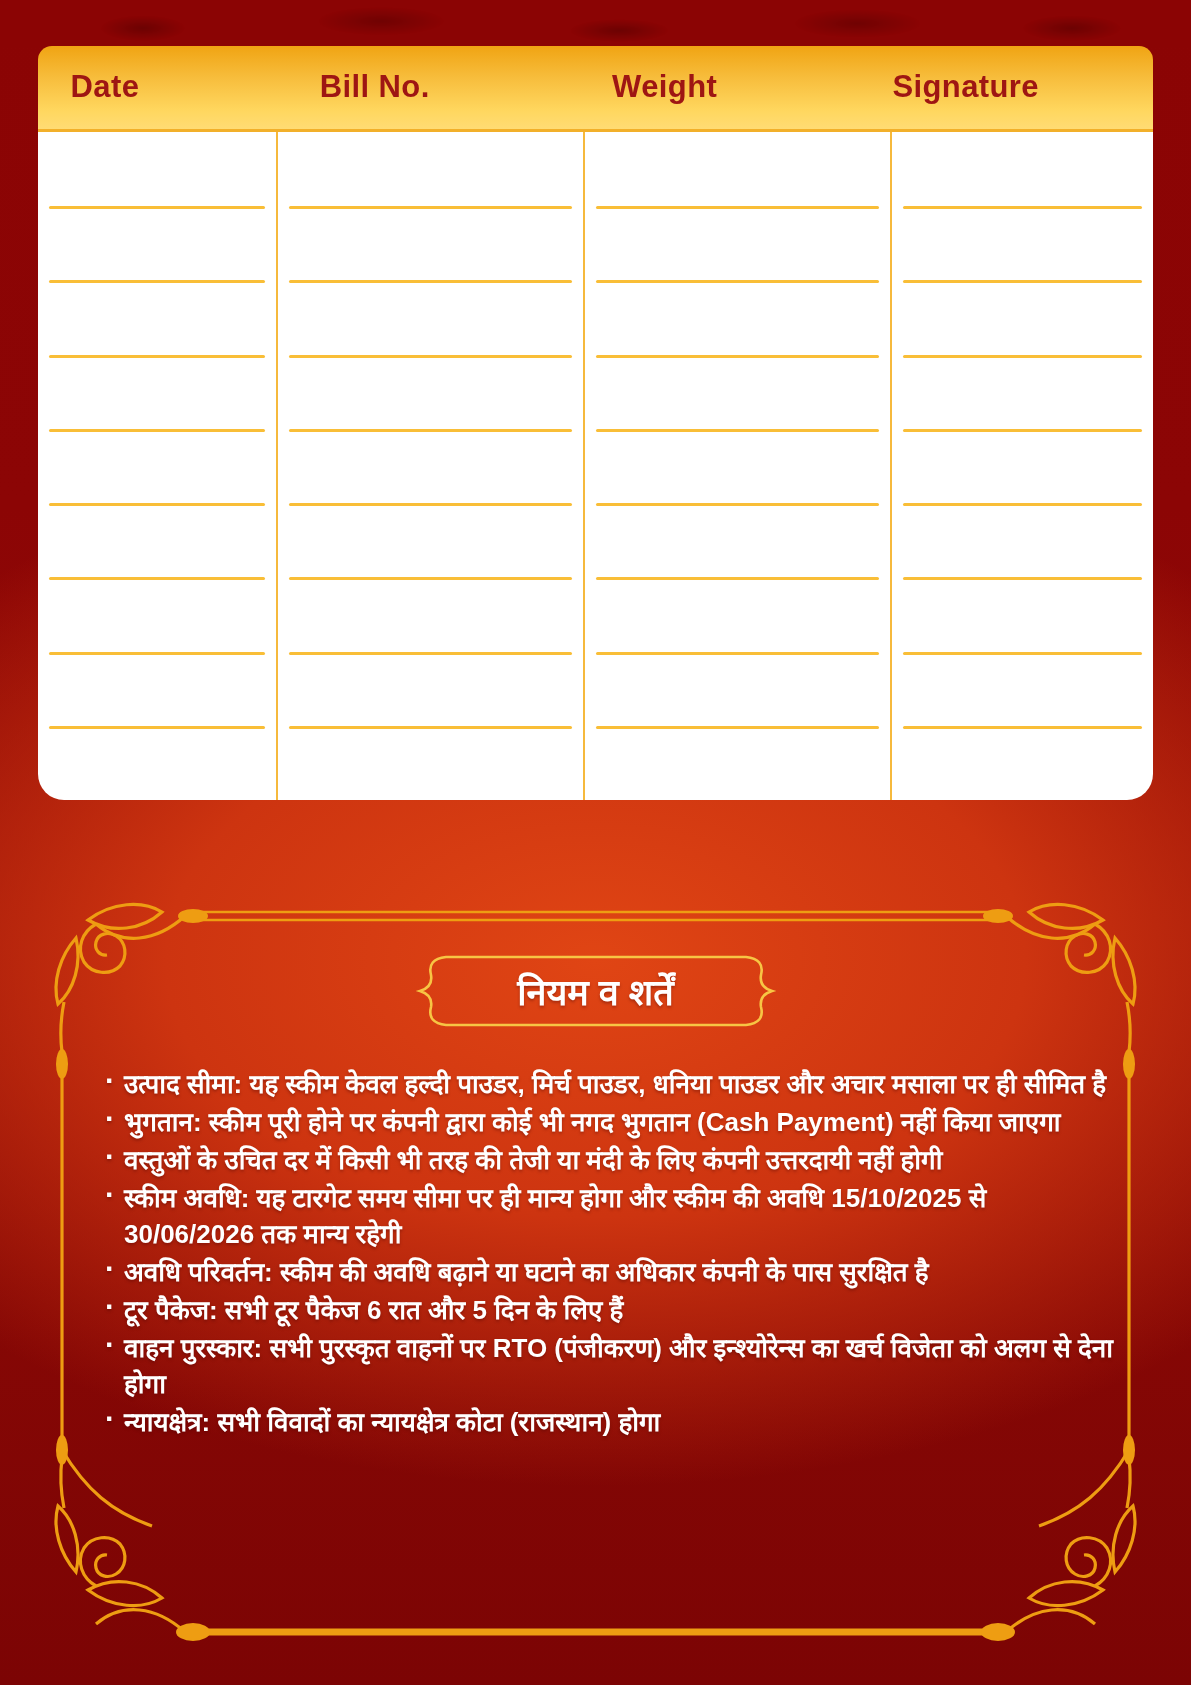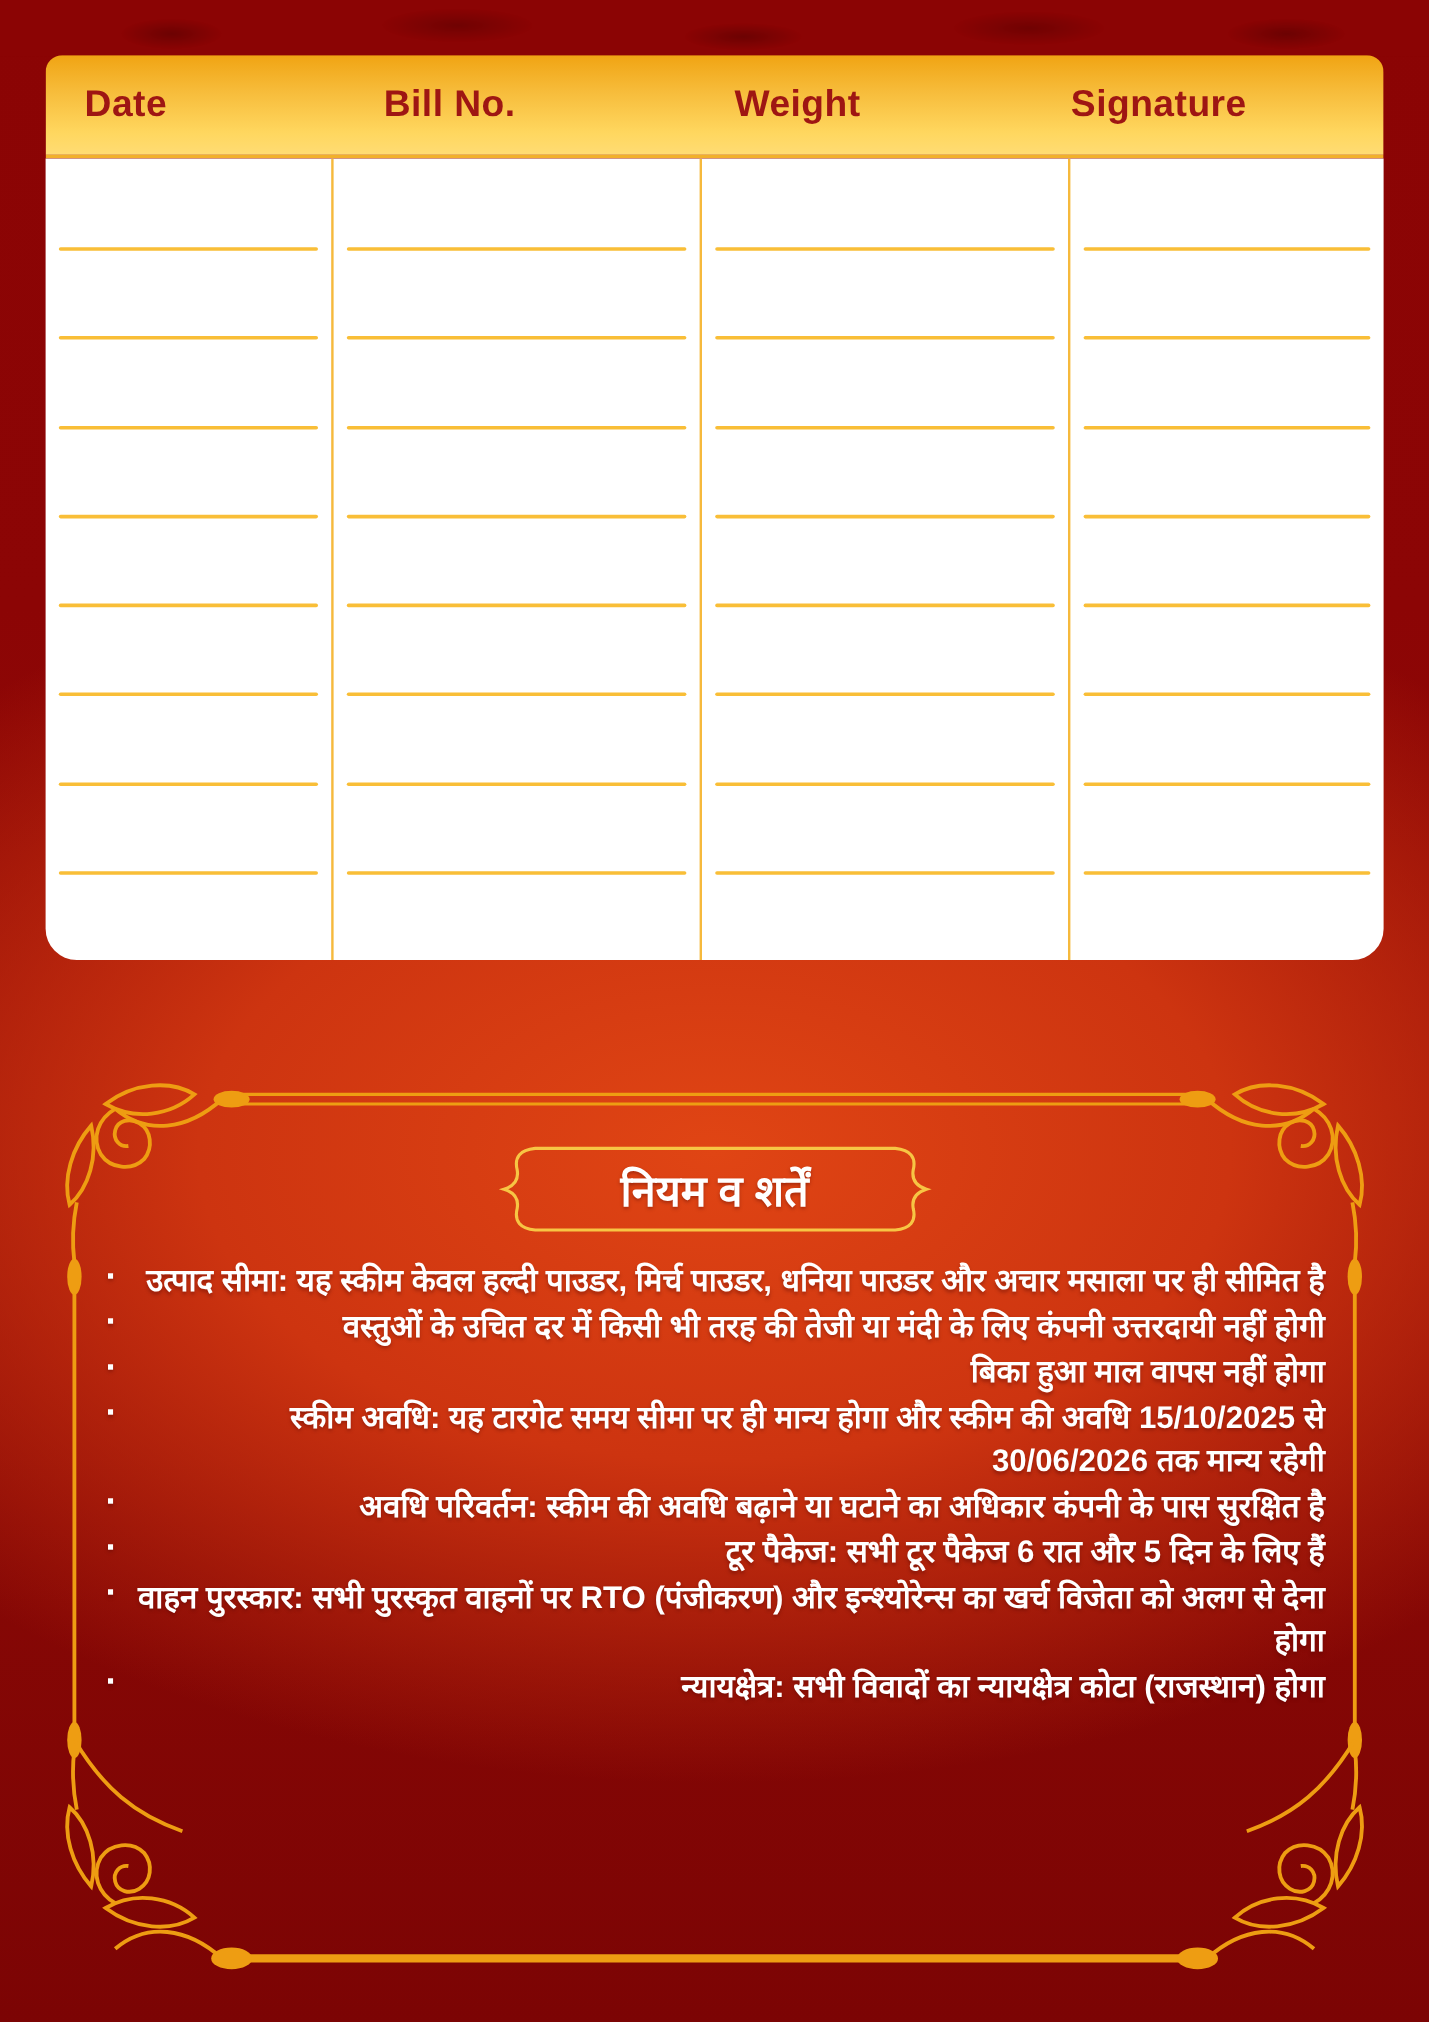--- a/index.html
+++ b/index.html
@@ -50,21 +50,21 @@
   
   .banner{position:absolute;left:50%;top:951px;transform:translateX(-50%);width:372px;height:80px;text-align:right;}
   .banner svg{position:absolute;inset:0;}
   .banner-title{
     position:absolute;inset:0;display:flex;align-items:center;justify-content:center;
     color:#ffffff;font-size:36px;font-weight:bold;
     text-shadow:0 2px 3px rgba(70,0,0,.35);white-space:nowrap;
   }
 
   
-  .terms{position:absolute;left:86px;top:1049px;width:1018px;list-style:none;margin:0;padding:0;text-align:right;}
+  .terms{position:absolute;left:86px;top:1049px;width:1018px;list-style:none;margin:17px;padding:0;}
   .terms li{
     position:relative;padding-left:21px;margin-bottom:2px;
     color:#ffffff;font-size:26px;font-weight:bold;line-height:36px;
     text-shadow:0 2px 3px rgba(70,0,0,.35);
   }
   .terms li::before{
     content:"\00B7";position:absolute;left:2px;top:-3px;font-size:30px;color:#ffffff;
   }
 </style>
 </head>
@@ -160,22 +160,22 @@
       <path d="M36,6 L336,6
                Q355,8 351,24 Q349,36 362,40 Q349,44 351,56 Q355,72 336,74
                L36,74
                Q17,72 21,56 Q23,44 10,40 Q23,36 21,24 Q17,8 36,6 Z"></path>
     </svg>
     <div class="banner-title">नियम व शर्तें</div>
   </div>
 
   <ul class="terms" id="termsList">
       <li>उत्पाद सीमा: यह स्कीम केवल हल्दी पाउडर, मिर्च पाउडर, धनिया पाउडर और अचार मसाला पर ही सीमित है</li>
+      <li>भुगतान: स्कीम पूरी होने पर कंपनी द्वारा कोई भी नगद भुगतान (Cash Payment) नहीं किया जाएगा</li>
       <li>वस्तुओं के उचित दर में किसी भी तरह की तेजी या मंदी के लिए कंपनी उत्तरदायी नहीं होगी</li>
-      <li>बिका हुआ माल वापस नहीं होगा</li>
       <li>स्कीम अवधि: यह टारगेट समय सीमा पर ही मान्य होगा और स्कीम की अवधि 15/10/2025 से 30/06/2026 तक मान्य रहेगी</li>
       <li>अवधि परिवर्तन: स्कीम की अवधि बढ़ाने या घटाने का अधिकार कंपनी के पास सुरक्षित है</li>
       <li>टूर पैकेज: सभी टूर पैकेज 6 रात और 5 दिन के लिए हैं</li>
       <li>वाहन पुरस्कार: सभी पुरस्कृत वाहनों पर RTO (पंजीकरण) और इन्श्योरेन्स का खर्च विजेता को अलग से देना होगा</li>
       <li>न्यायक्षेत्र: सभी विवादों का न्यायक्षेत्र कोटा (राजस्थान) होगा</li>
     </ul>
 
 </div>
 
 </body></html>

